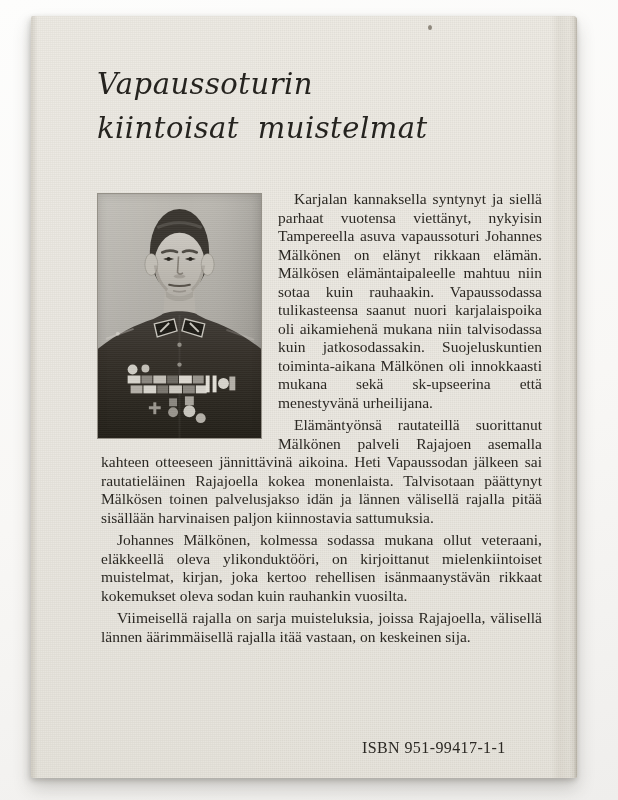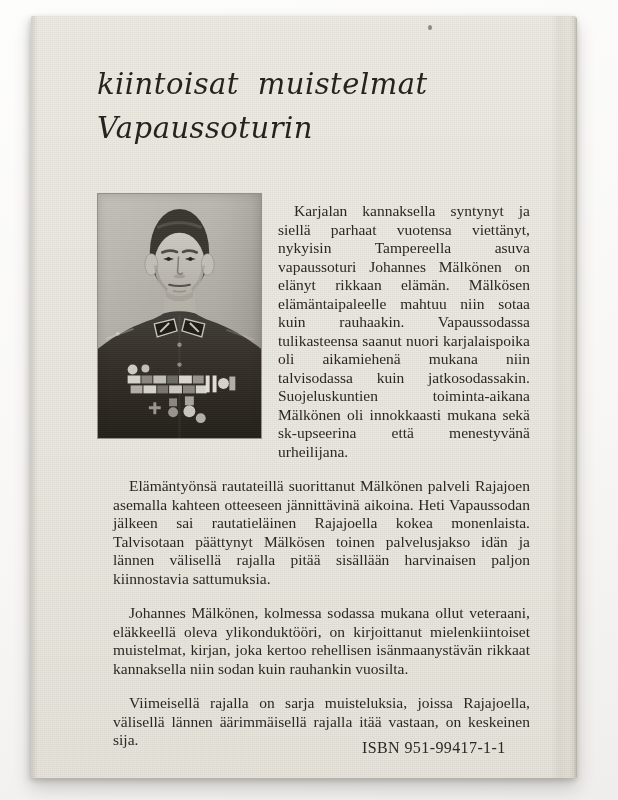--- a/index.html
+++ b/index.html
@@ -47,21 +47,21 @@
     letter-spacing: 0.5px; word-spacing: 9px;
     color: #25231f;
   }
   .title span { display: block; }
   .content {
     position: absolute; left: 66px; top: 170px; width: 449px;
     font-size: 15.5px; line-height: 18.5px;
     text-align: justify; color: #2b2823;
     hyphens: auto; -webkit-hyphens: auto;
   }
-  .content p { margin: 16px; text-indent: 16px; }
+  .content p { margin: 4px; text-indent: 16px; }
   .photo {
     float: left; width: 165px; height: 246px;
     margin: 7px 16px 14px 0;
     position: relative;
     border: 1px solid rgba(95,88,75,0.35);
     box-sizing: border-box;
     background: #b3b0aa;
   }
   .photo svg { display: block; width: 100%; height: 100%; }
   
@@ -77,22 +77,22 @@
   }
 </style>
 </head>
 <body>
 
 <div class="book">
 
   <div class="speck"></div>
 
   <h1 class="title">
+    <span>Vapaussoturin</span>
     <span>kiintoisat muistelmat</span>
-    <span>Vapaussoturin</span>
   </h1>
 
   <div class="content">
 
     <div class="photo" title="black-and-white portrait of a man in military uniform with collar tabs and medal ribbons">
       <svg viewBox="0 0 165 246" preserveAspectRatio="none">
         <defs>
           <linearGradient id="bg" x1="0" y1="0" x2="0" y2="1">
             <stop offset="0" stop-color="#bcb9b2"></stop>
             <stop offset="0.5" stop-color="#aeaba4"></stop>
@@ -186,18 +186,18 @@
         <rect x="72" y="206" width="8" height="8" fill="#8b8780"></rect>
         <circle cx="76" cy="220" r="5" fill="#99958d"></circle>
         <circle cx="104" cy="226" r="5" fill="#b4b0a8"></circle>
         <rect x="56" y="210" width="3" height="12" fill="#9b978f"></rect>
         <rect x="51.5" y="214" width="12" height="3" fill="#9b978f"></rect>
       </svg>
     </div>
 
     <p>Karjalan kannaksella syntynyt ja siellä parhaat vuotensa viettänyt, nykyisin Tampereella asuva vapaussoturi Johannes Mälkönen on elänyt rikkaan elämän. Mälkösen elämäntaipaleelle mahtuu niin sotaa kuin rauhaakin. Vapaussodassa tulikasteensa saanut nuori karjalaispoika oli aikamiehenä mukana niin talvisodassa kuin jatkosodassakin. Suojeluskuntien toiminta-aikana Mälkönen oli innokkaasti mukana sekä sk-upseerina että menestyvänä urheilijana.</p>
     <p>Elämäntyönsä rautateillä suorittanut Mälkönen palveli Rajajoen asemalla kahteen otteeseen jännittävinä aikoina. Heti Vapaussodan jälkeen sai rautatieläinen Rajajoella kokea monenlaista. Talvisotaan päättynyt Mälkösen toinen palvelusjakso idän ja lännen välisellä rajalla pitää sisällään harvinaisen paljon kiinnostavia sattumuksia.</p>
-    <p>Johannes Mälkönen, kolmessa sodassa mukana ollut veteraani, eläkkeellä oleva ylikonduktööri, on kirjoittanut mielenkiintoiset muistelmat, kirjan, joka kertoo rehellisen isänmaanystävän rikkaat kannaksella niin sodan kuin rauhankin vuosilta.</p>
+    <p>Johannes Mälkönen, kolmessa sodassa mukana ollut veteraani, eläkkeellä oleva ylikonduktööri, on kirjoittanut mielenkiintoiset muistelmat, kirjan, joka kertoo rehellisen isänmaanystävän rikkaat kokemukset oleva sodan kuin rauhankin vuosilta.</p>
     <p>Viimeisellä rajalla on sarja muisteluksia, joissa Rajajoella, välisellä lännen äärimmäisellä rajalla itää vastaan, on keskeinen sija.</p>
   </div>
 
   <div class="isbn">ISBN 951-99417-1-1</div>
 </div>
 
 </body></html>

